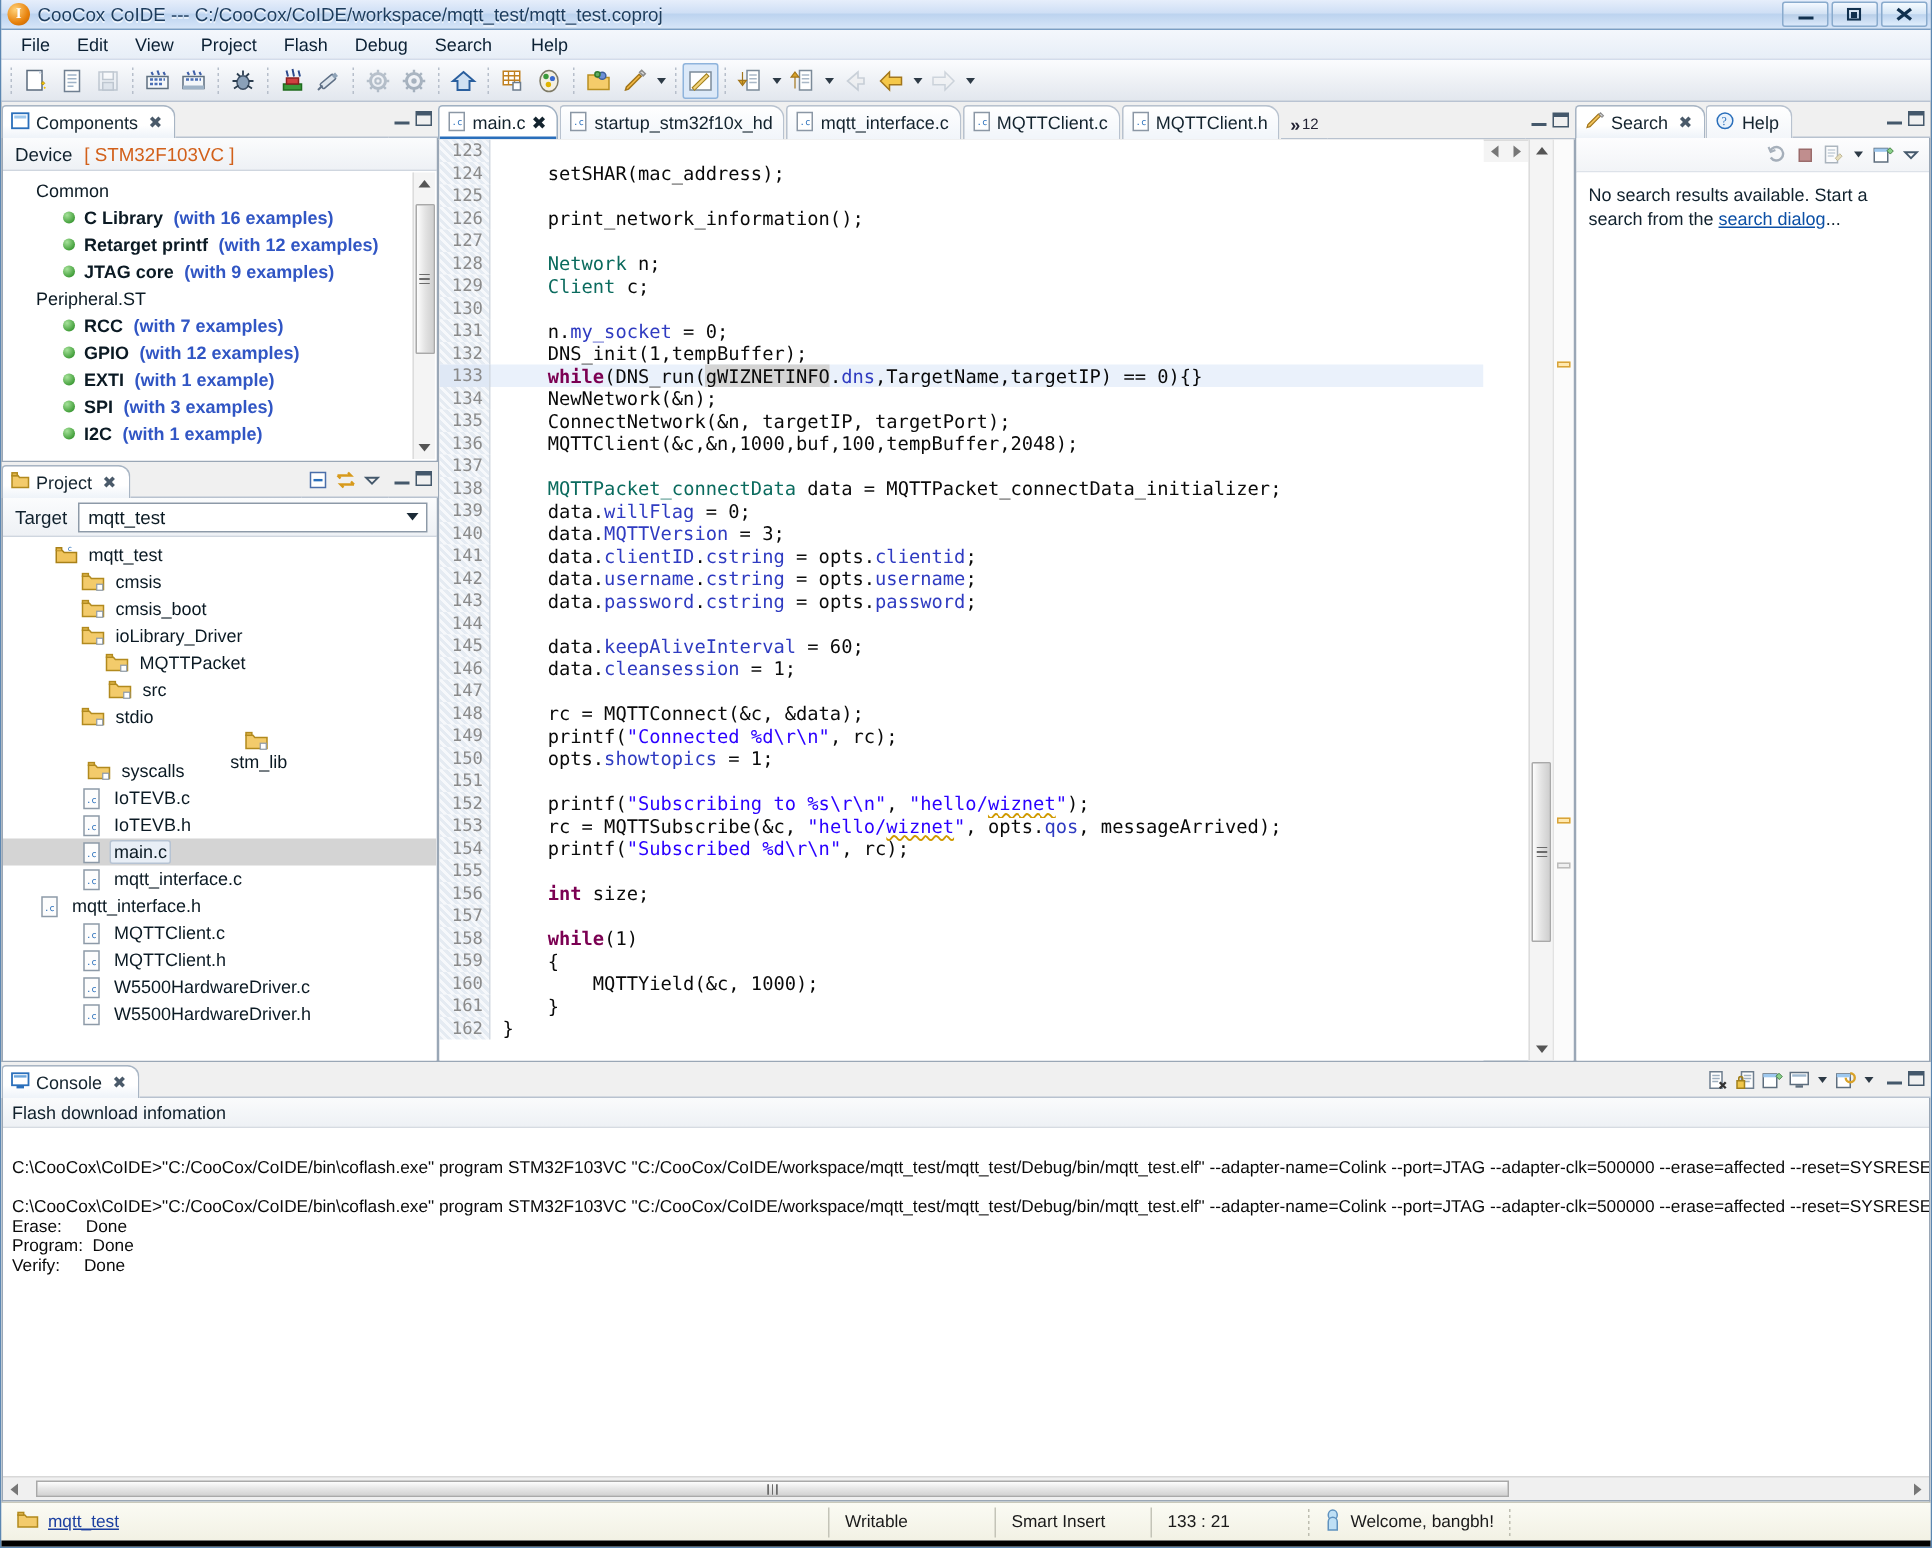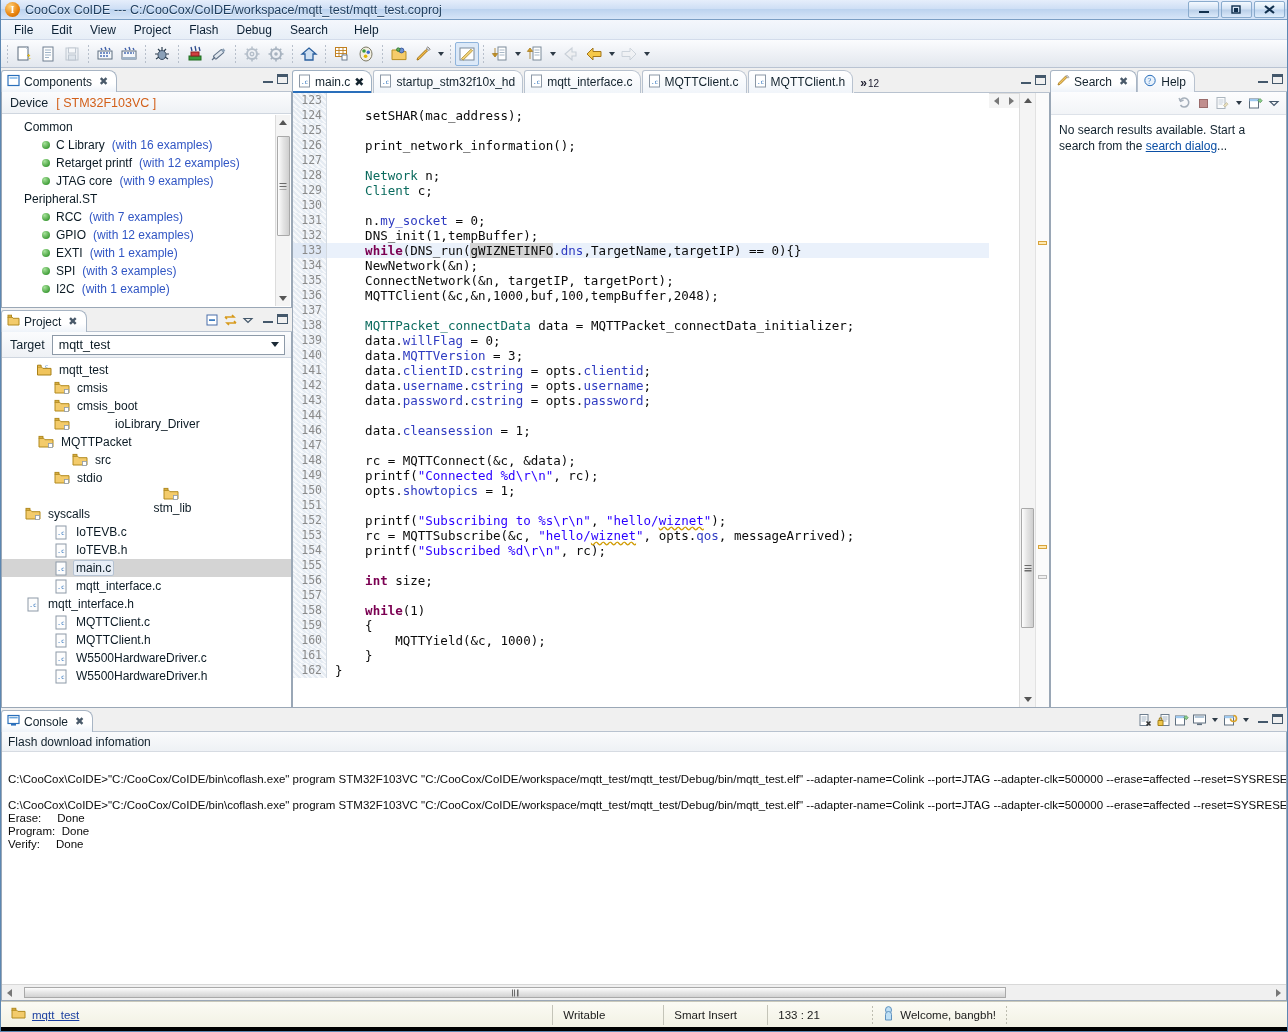--- a/index.html
+++ b/index.html
@@ -127,21 +127,21 @@
     height: 22px; min-height: 22px; display: flex; align-items: center;
     padding-left: 8px; gap: 8px;
     background: linear-gradient(to bottom,#fbfcfd,#eef1f5);
     border-bottom: 1px solid #cfd6df;
   }
   .device-row .lbl { font-size: 12.5px; color: #11222e; }
   .device-row .val { font-size: 12.5px; color: #d2601a; }
   .comp-tree { flex: 1; overflow: hidden; padding: 4px 0 4px 0; position: relative; background:#fff; }
   .ct-row { height: 18px; display: flex; align-items: center; font-size: 12px; white-space: nowrap; }
   .ct-row.grp { padding-left: 22px; color: #0b1a24; }
-  .ct-row.item { padding-left: 40px; color: #0b1a24; }
+  .ct-row.item { padding-left: 40px; color: #0b1a24; font-weight: bold; }
   .dot { width: 8px; height: 8px; border-radius: 50%; margin-right: 6px; flex: none;
     background: radial-gradient(circle at 33% 30%, #a6e29a, #44a03c 70%, #2d7a27); }
   .ex { color: #3156c4; margin-left: 7px; }
 
   
   .vscroll { position: absolute; right: 1px; top: 1px; bottom: 1px; width: 15px;
     background: #f4f4f4; border-left: 1px solid #dcdcdc;
     display: flex; flex-direction: column; align-items: center; }
   .vs-arrow { width: 15px; height: 15px; display:flex; align-items:center; justify-content:center; flex:none;}
   .vs-up::after { content:''; border-left:4px solid transparent; border-right:4px solid transparent; border-bottom:5px solid #555; }
@@ -618,29 +618,29 @@
                 <span class="nm">cmsis</span>
               </div>
               <div class="pt-row" style="padding-left: 52px;">
                 <span class="fico"><svg width="16" height="14" viewBox="0 0 16 14">
                     <path d="M1 3.2h4.6l1.3 1.5H15V12H1z" fill="#f3cb6b" stroke="#b28a1e"></path>
                     <rect x="1" y="1.4" width="3.9" height="1.8" fill="#e6bd52" stroke="#b28a1e"></rect>
                     <rect x="10.5" y="8.5" width="4" height="4" fill="#fff" stroke="#8d9aa8" stroke-width=".8"></rect>
                   </svg></span>
                 <span class="nm">cmsis_boot</span>
               </div>
-              <div class="pt-row" style="padding-left: 52px; gap: 38px;">
+              <div class="pt-row" style="padding-left: 52px;">
                 <span class="fico"><svg width="16" height="14" viewBox="0 0 16 14">
                     <path d="M1 3.2h4.6l1.3 1.5H15V12H1z" fill="#f3cb6b" stroke="#b28a1e"></path>
                     <rect x="1" y="1.4" width="3.9" height="1.8" fill="#e6bd52" stroke="#b28a1e"></rect>
                     <rect x="10.5" y="8.5" width="4" height="4" fill="#fff" stroke="#8d9aa8" stroke-width=".8"></rect>
                   </svg></span>
                 <span class="nm">ioLibrary_Driver</span>
               </div>
-              <div class="pt-row" style="padding-left: 36px;">
+              <div class="pt-row" style="padding-left: 68px;">
                 <span class="fico"><svg width="16" height="14" viewBox="0 0 16 14">
                     <path d="M1 3.2h4.6l1.3 1.5H15V12H1z" fill="#f3cb6b" stroke="#b28a1e"></path>
                     <rect x="1" y="1.4" width="3.9" height="1.8" fill="#e6bd52" stroke="#b28a1e"></rect>
                     <rect x="10.5" y="8.5" width="4" height="4" fill="#fff" stroke="#8d9aa8" stroke-width=".8"></rect>
                   </svg></span>
                 <span class="nm">MQTTPacket</span>
               </div>
               <div class="pt-row" style="padding-left: 70px;">
                 <span class="fico"><svg width="16" height="14" viewBox="0 0 16 14">
                     <path d="M1 3.2h4.6l1.3 1.5H15V12H1z" fill="#f3cb6b" stroke="#b28a1e"></path>
@@ -658,21 +658,21 @@
                 <span class="nm">stdio</span>
               </div>
               <div class="pt-row" style="padding-left: 52px; flex-direction: column;">
                 <span class="fico"><svg width="16" height="14" viewBox="0 0 16 14">
                     <path d="M1 3.2h4.6l1.3 1.5H15V12H1z" fill="#f3cb6b" stroke="#b28a1e"></path>
                     <rect x="1" y="1.4" width="3.9" height="1.8" fill="#e6bd52" stroke="#b28a1e"></rect>
                     <rect x="10.5" y="8.5" width="4" height="4" fill="#fff" stroke="#8d9aa8" stroke-width=".8"></rect>
                   </svg></span>
                 <span class="nm">stm_lib</span>
               </div>
-              <div class="pt-row" style="padding-left: 23px;">
+              <div class="pt-row" style="padding-left: 56px;">
                 <span class="fico"><svg width="16" height="14" viewBox="0 0 16 14">
                     <path d="M1 3.2h4.6l1.3 1.5H15V12H1z" fill="#f3cb6b" stroke="#b28a1e"></path>
                     <rect x="1" y="1.4" width="3.9" height="1.8" fill="#e6bd52" stroke="#b28a1e"></rect>
                     <rect x="10.5" y="8.5" width="4" height="4" fill="#fff" stroke="#8d9aa8" stroke-width=".8"></rect>
                   </svg></span>
                 <span class="nm">syscalls</span>
               </div>
               <div class="pt-row" style="padding-left: 52px;">
                 <span class="cico"><svg width="14" height="15" viewBox="0 0 14 15">
                     <rect x="2" y="1" width="10" height="13" fill="#fdfdfd" stroke="#8d9aa8"></rect>
@@ -820,20 +820,21 @@
                   <div class="cl"><span class="ln">135</span><span class="src">    ConnectNetwork(&amp;n, targetIP, targetPort);</span></div>
                   <div class="cl"><span class="ln">136</span><span class="src">    MQTTClient(&amp;c,&amp;n,1000,buf,100,tempBuffer,2048);</span></div>
                   <div class="cl"><span class="ln">137</span><span class="src"></span></div>
                   <div class="cl"><span class="ln">138</span><span class="src">    <span class="ty">MQTTPacket_connectData</span> data = MQTTPacket_connectData_initializer;</span></div>
                   <div class="cl"><span class="ln">139</span><span class="src">    data.<span class="fld">willFlag</span> = 0;</span></div>
                   <div class="cl"><span class="ln">140</span><span class="src">    data.<span class="fld">MQTTVersion</span> = 3;</span></div>
                   <div class="cl"><span class="ln">141</span><span class="src">    data.<span class="fld">clientID</span>.<span class="fld">cstring</span> = opts.<span class="fld">clientid</span>;</span></div>
                   <div class="cl"><span class="ln">142</span><span class="src">    data.<span class="fld">username</span>.<span class="fld">cstring</span> = opts.<span class="fld">username</span>;</span></div>
                   <div class="cl"><span class="ln">143</span><span class="src">    data.<span class="fld">password</span>.<span class="fld">cstring</span> = opts.<span class="fld">password</span>;</span></div>
                   <div class="cl"><span class="ln">144</span><span class="src"></span></div>
+                  <div class="cl"><span class="ln">145</span><span class="src">    data.<span class="fld">keepAliveInterval</span> = 60;</span></div>
                   <div class="cl"><span class="ln">146</span><span class="src">    data.<span class="fld">cleansession</span> = 1;</span></div>
                   <div class="cl"><span class="ln">147</span><span class="src"></span></div>
                   <div class="cl"><span class="ln">148</span><span class="src">    rc = MQTTConnect(&amp;c, &amp;data);</span></div>
                   <div class="cl"><span class="ln">149</span><span class="src">    printf(<span class="str">"Connected %d\r\n"</span>, rc);</span></div>
                   <div class="cl"><span class="ln">150</span><span class="src">    opts.<span class="fld">showtopics</span> = 1;</span></div>
                   <div class="cl"><span class="ln">151</span><span class="src"></span></div>
                   <div class="cl"><span class="ln">152</span><span class="src">    printf(<span class="str">"Subscribing to %s\r\n"</span>, <span class="str">"hello/<span class="sq">wiznet</span>"</span>);</span></div>
                   <div class="cl"><span class="ln">153</span><span class="src">    rc = MQTTSubscribe(&amp;c, <span class="str">"hello/<span class="sq">wiznet</span>"</span>, opts.<span class="fld">qos</span>, messageArrived);</span></div>
                   <div class="cl"><span class="ln">154</span><span class="src">    printf(<span class="str">"Subscribed %d\r\n"</span>, rc);</span></div>
                   <div class="cl"><span class="ln">155</span><span class="src"></span></div>

